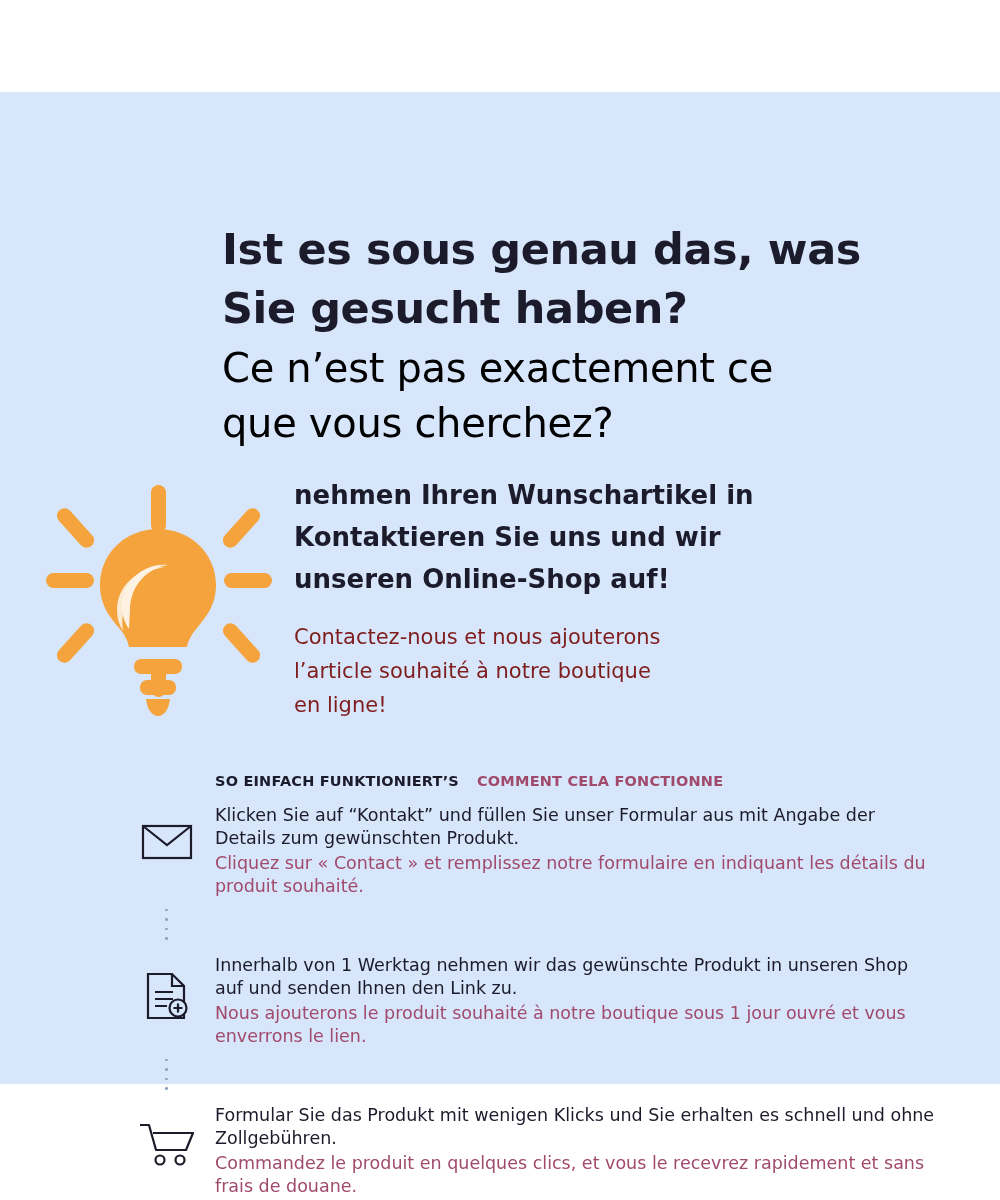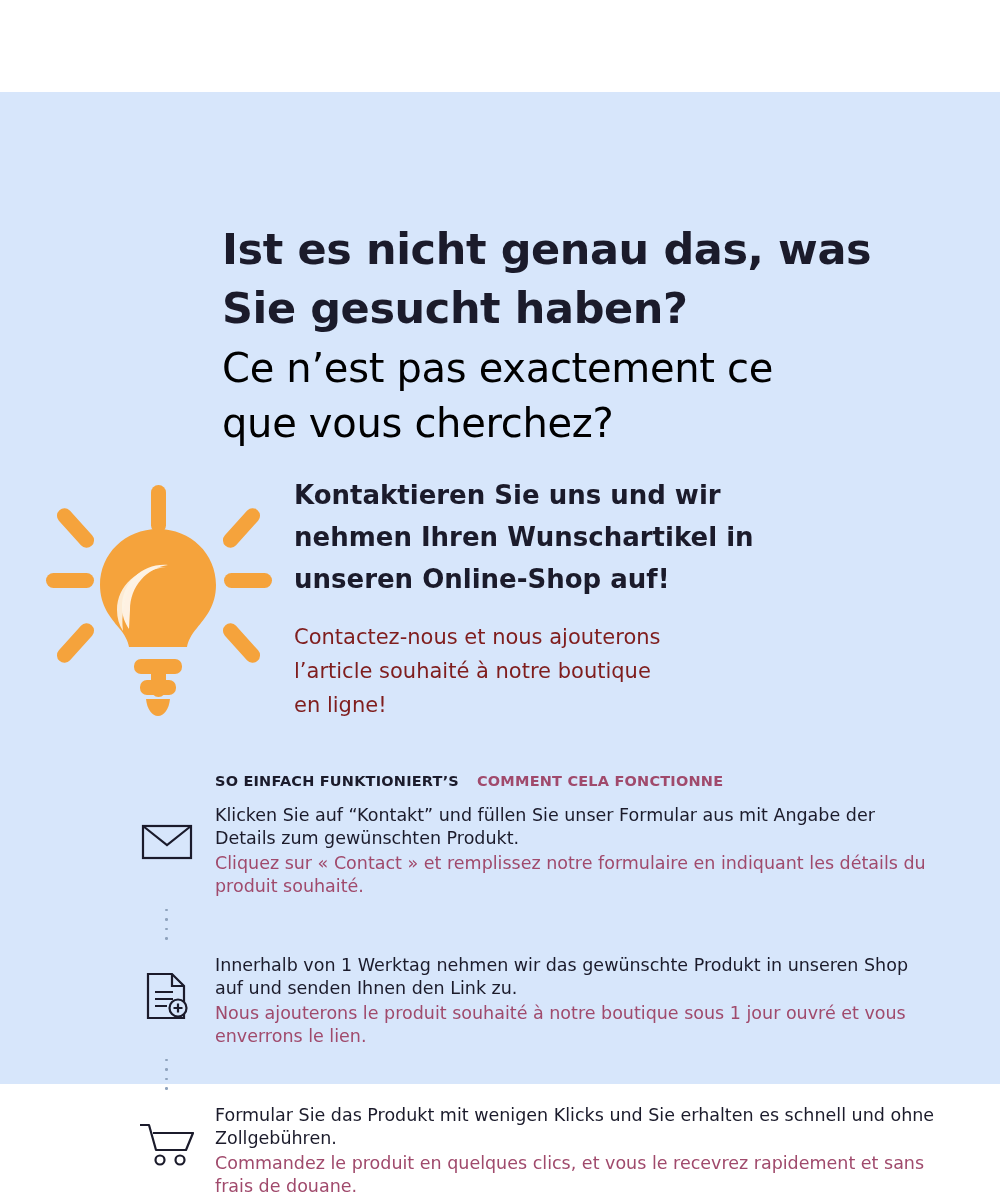--- a/index.html
+++ b/index.html
@@ -140,21 +140,21 @@
     border-radius: 50%;
   }
 </style>
 </head>
 <body>
 
 <div class="banner">
 
   <div class="headline">
     <div class="de">
-      <div>Ist es nicht genau das, was</div>
+      <div>Ist es sous genau das, was</div>
       <div>Sie gesucht haben?</div>
     </div>
     <div class="fr">
       <div>Ce n’est pas exactement ce</div>
       <div>que vous cherchez?</div>
     </div>
   </div>
 
   <div class="bulb">
     <svg viewBox="0 0 240 248" width="240" height="248" aria-hidden="true">
@@ -172,22 +172,22 @@
         <rect x="102" y="203" width="36" height="15" rx="7"></rect>
         <path d="M120 222c-7 0-12 0-12 0 1 10 6 17 12 17s11-7 12-17c0 0-5 0-12 0z"></path>
       </g>
       <path d="M92 133c0-24 17-42 38-45-25-2-46 17-46 42 0 9 3 16 7 22-1-6-(-1)-12 1-19z" fill="#ffffff" opacity="0.85"></path>
       <path d="M86 130c2-22 20-38 42-40-27-1-49 18-49 43 0 8 2 15 6 21-1-8-1-16 1-24z" fill="#fdf3e4" opacity="0.9"></path>
     </svg>
   </div>
 
   <div class="intro">
     <div class="de">
+      <div>nehmen Ihren Wunschartikel in</div>
       <div>Kontaktieren Sie uns und wir</div>
-      <div>nehmen Ihren Wunschartikel in</div>
       <div>unseren Online-Shop auf!</div>
     </div>
     <div class="fr">
       <div>Contactez-nous et nous ajouterons</div>
       <div>l’article souhaité à notre boutique</div>
       <div>en ligne!</div>
     </div>
   </div>
 
   <div class="steps-head">

